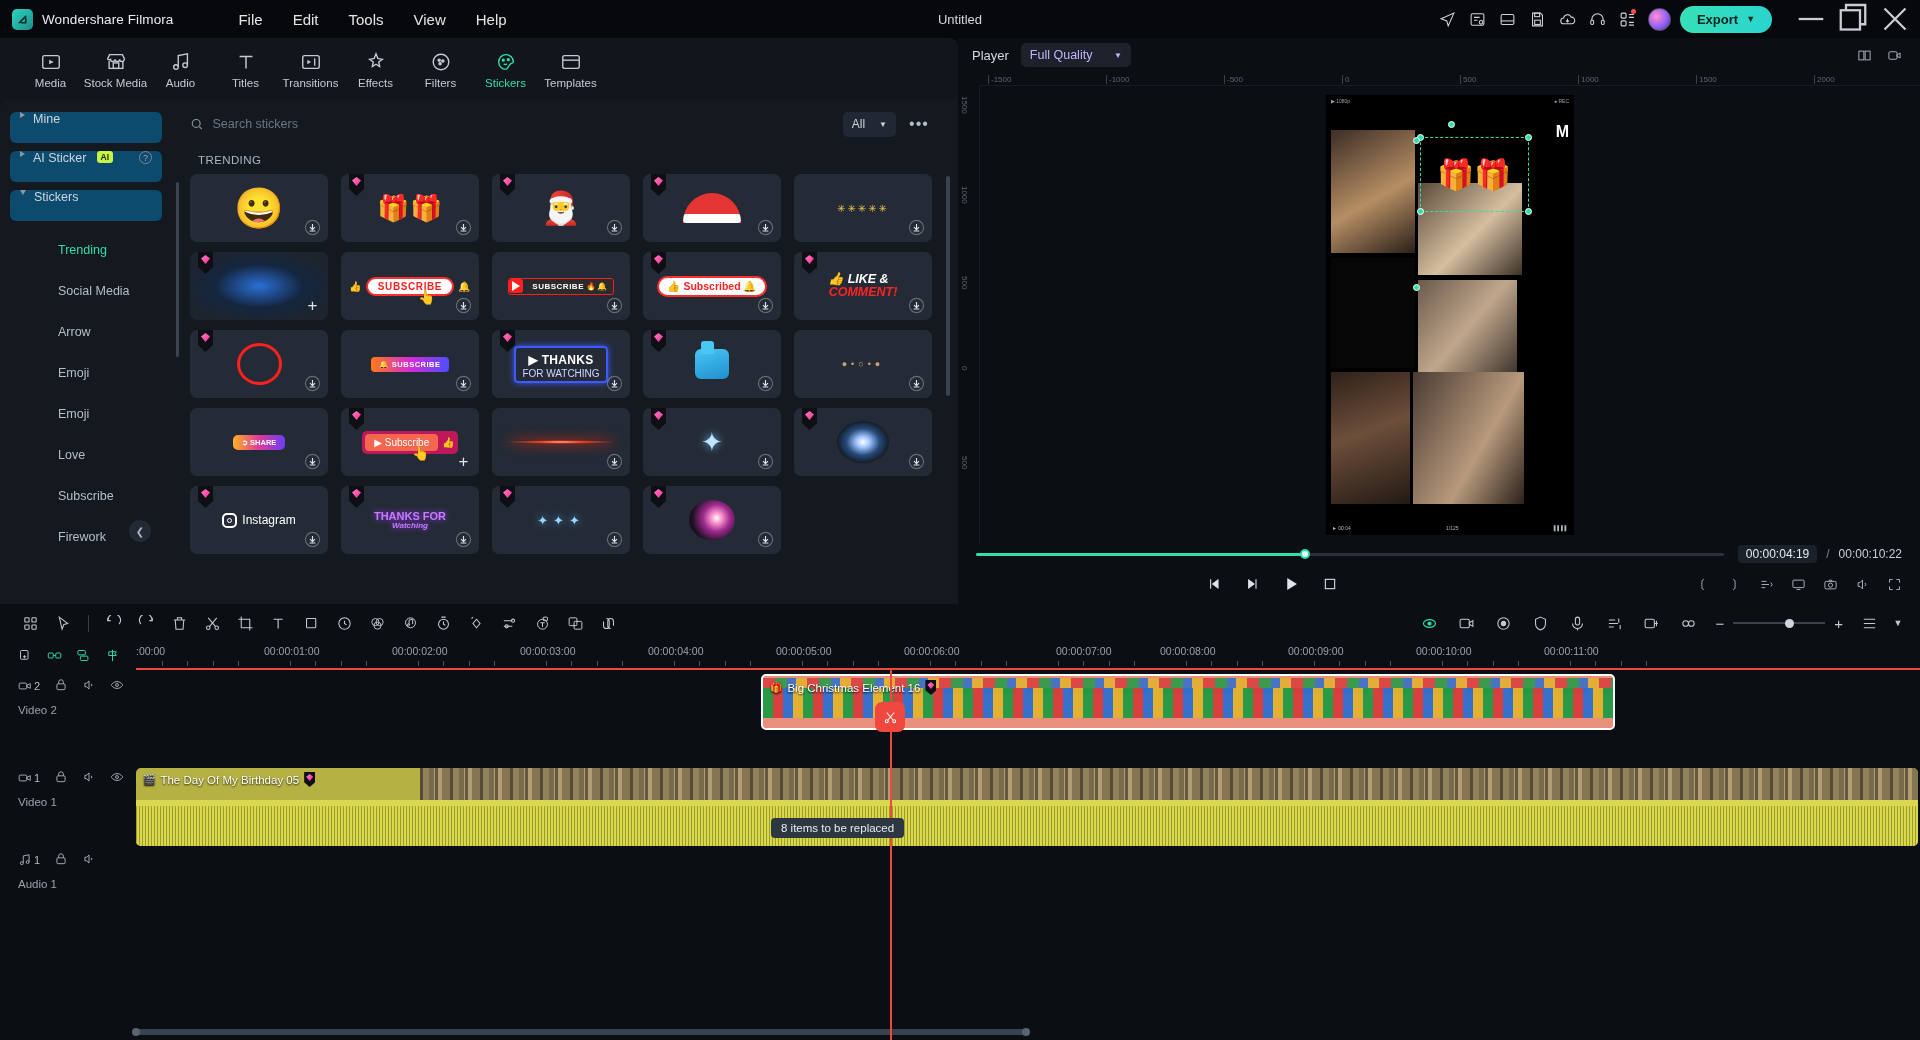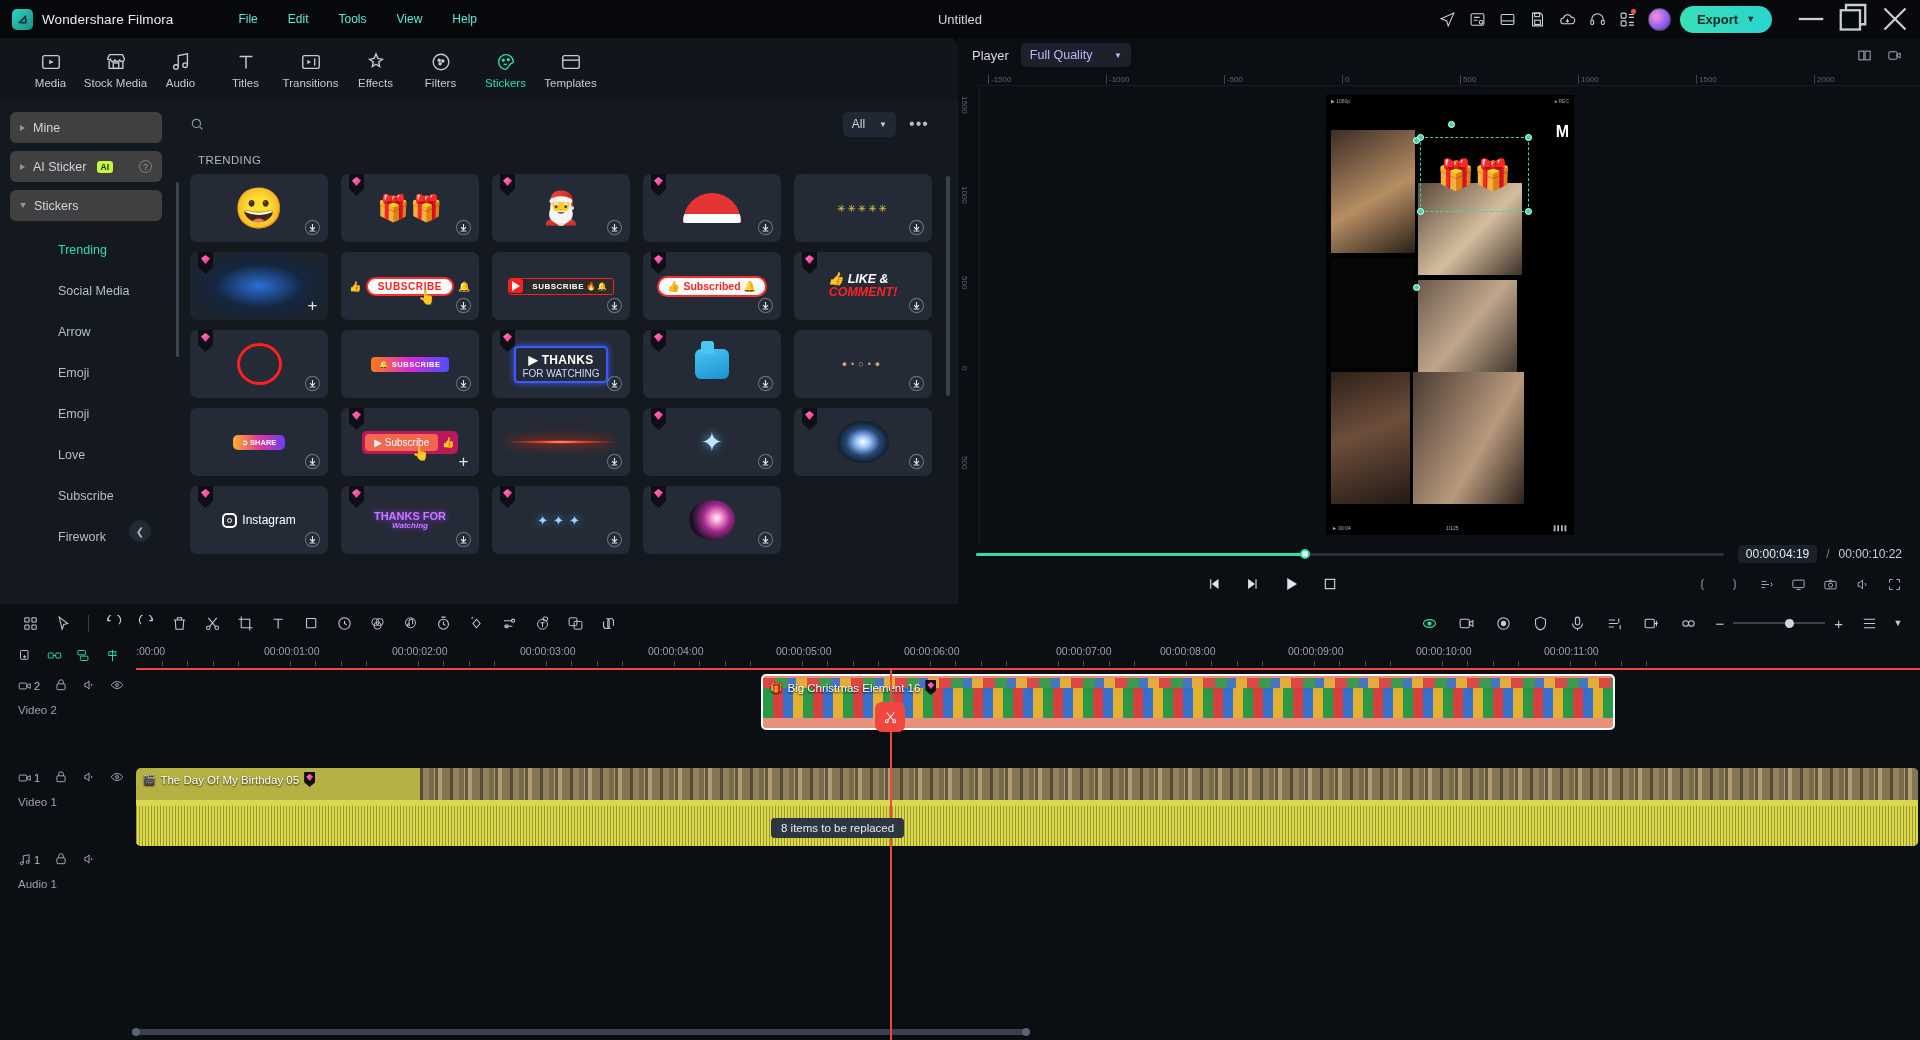--- a/index.html
+++ b/index.html
@@ -7,21 +7,21 @@
     font-family:"Liberation Sans", sans-serif; color:#d6dae2; }
 
   
   .titlebar{height:38px;background:#07080c;display:flex;align-items:center;position:relative;}
   .brand{display:flex;align-items:center;gap:9px;padding-left:12px;}
   .logo{width:21px;height:21px;border-radius:5px;background:linear-gradient(135deg,#2ad6c3,#1f8d86);
     display:flex;align-items:center;justify-content:center;}
   .logo svg{width:13px;height:13px;}
   .brandname{font-size:13.5px;color:#e8ecf2;letter-spacing:.1px;}
   .menus{display:flex;gap:0;margin-left:50px;}
-  .menus div{padding:4px 15px;font-size:12px;color:#5eead4;cursor:default;border-radius:4px;}
+  .menus div{padding:4px 15px;font-size:15px;color:#e5e5e5;cursor:default;border-radius:4px;}
   .doctitle{position:absolute;left:50%;transform:translateX(-50%);font-size:13px;color:#d3d8e0;}
   .tr-icons{margin-left:auto;display:flex;align-items:center;gap:0;padding-right:4px;}
   .ticon{width:30px;height:30px;display:flex;align-items:center;justify-content:center;
     color:#cdd3dc;position:relative;border-radius:4px;}
   .ticon svg{width:17px;height:17px;}
   .reddot{position:absolute;top:5px;right:6px;width:5px;height:5px;border-radius:50%;background:#ff4d4d;}
   .avatar{width:23px;height:23px;border-radius:50%;margin:0 9px 0 6px;
     background:radial-gradient(circle at 35% 35%,#ff8fd0,#8b5cf6 60%,#3b2a6b);
     border:1.5px solid #5a5a72;}
   .exportbtn{height:27px;min-width:92px;border-radius:14px;
@@ -37,22 +37,22 @@
   .tabs{display:flex;gap:0;padding:6px 18px 0 18px;height:62px;}
   .tab{width:65px;display:flex;flex-direction:column;align-items:center;gap:4px;padding-top:7px;cursor:pointer;color:#c4cad3;}
   .tab svg{width:22px;height:22px;}
   .tab span{font-size:11.5px;}
   .tab.active{color:#2ee0a5;}
 
   .panelbody{flex:1;display:flex;background:#14181f;border-radius:8px 0 0 0;overflow:hidden;}
 
   
   .catbar{width:172px;background:#14181f;padding:12px 10px 0 10px;position:relative;flex-shrink:0;}
-  .catgroup{display:flex;align-items:center;gap:8px;height:31px;padding:0 10px;border-radius:6px;
-    background:#404040;margin-bottom:8px;font-size:12.5px;color:#cfd5de;cursor:pointer;}
+  .catgroup{display:flex;align-items:flex-start;gap:8px;height:31px;padding:0 10px;border-radius:6px;
+    background:#0c4a6e;margin-bottom:8px;font-size:12.5px;color:#cfd5de;cursor:pointer;}
   .caret{width:0;height:0;border-left:5px solid #8d96a3;border-top:3.5px solid transparent;border-bottom:3.5px solid transparent;}
   .caret.down{border-left:3.5px solid transparent;border-right:3.5px solid transparent;
     border-top:5px solid #8d96a3;border-bottom:0;}
   .aibadge{background:#c6f542;color:#1c2b00;font-size:8.5px;font-weight:bold;border-radius:3px;padding:1px 4px;margin-left:2px;}
   .qmark{margin-left:auto;width:13px;height:13px;border:1px solid #7d8694;border-radius:50%;
     font-size:9px;display:flex;align-items:center;justify-content:center;color:#9aa3b0;}
   .catitem{height:41px;display:flex;align-items:center;padding-left:48px;font-size:12.5px;color:#b7bec9;cursor:pointer;border-radius:6px;}
   .catitem.active{color:#2ee0a5;}
   .collapse{position:absolute;left:129px;bottom:62px;width:22px;height:22px;border-radius:50%;
     background:#232a35;display:flex;align-items:center;justify-content:center;color:#aeb6c2;font-size:10px;cursor:pointer;}
@@ -447,20 +447,21 @@
         <div class="collapse">❮</div>
       </div>
 
       <div class="content">
         <div class="searchrow">
           <div class="searchbox">
             <svg viewBox="0 0 24 24" fill="none" stroke="currentColor" stroke-width="2">
                 <circle cx="11" cy="11" r="7"></circle>
                 <path d="M16.5 16.5L21 21"></path>
               </svg>
+            <input placeholder="Search stickers" style="">
           </div>
           <div class="filterbtn">
             <span>All</span>
             <span style="font-size:8px;">▼</span>
           </div>
           <div class="dots">•••</div>
         </div>
 
         <div class="sectionlabel">TRENDING</div>
 

